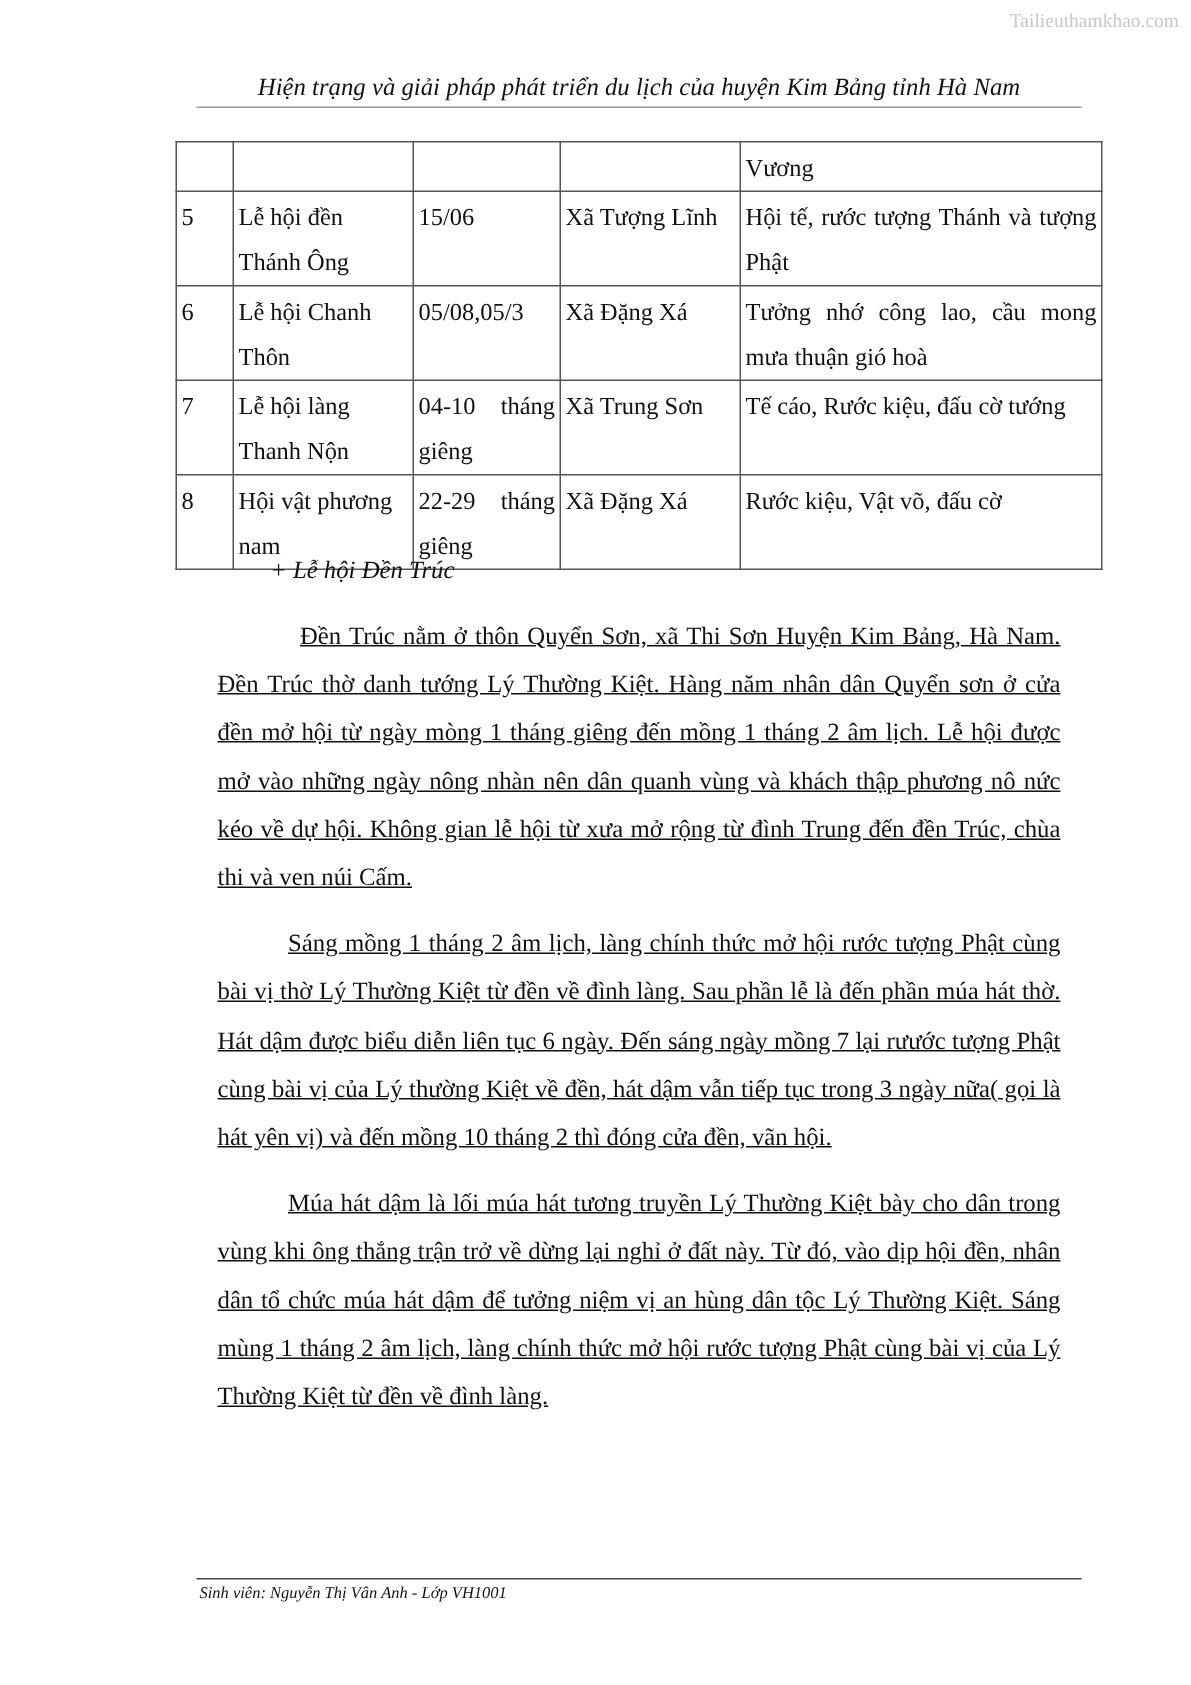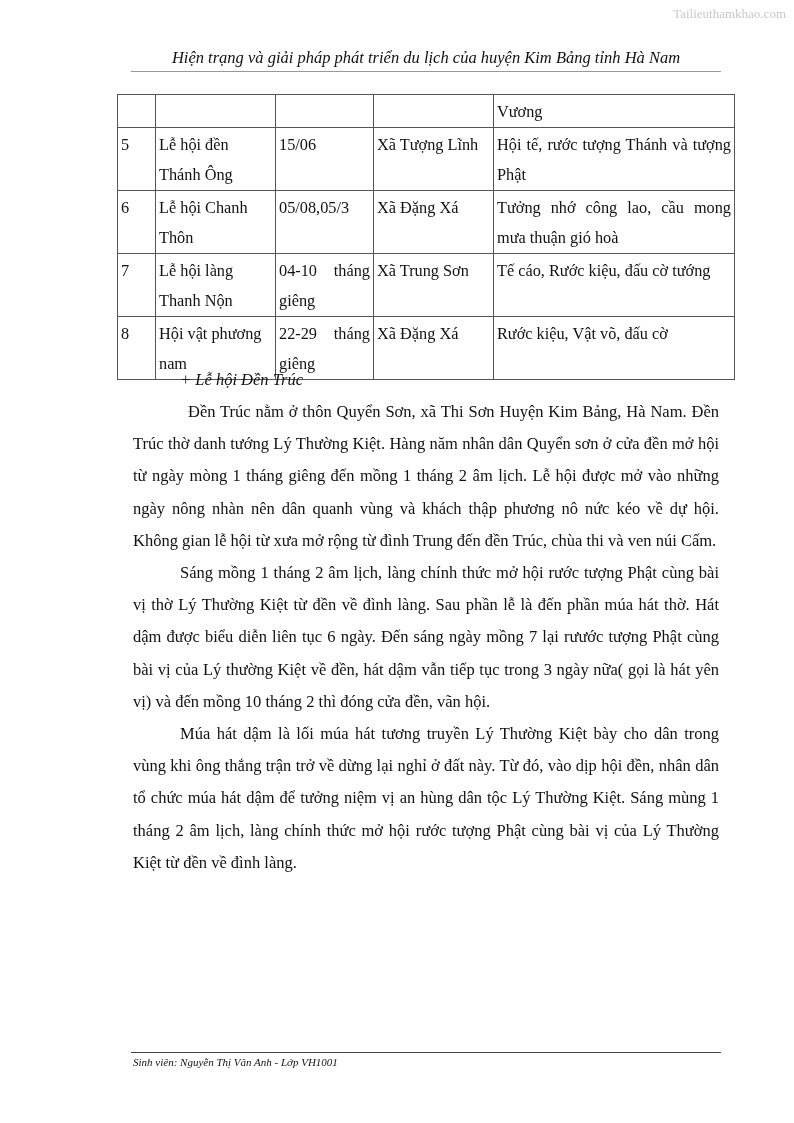--- a/index.html
+++ b/index.html
@@ -15,21 +15,21 @@
   td.c0 { width: 31px; }
   td.c1 { width: 113px; margin-top: 14px; }
   td.c2 { width: 91px; text-align: justify; text-align-last: left; margin-left: 14px; }
   td.c3 { width: 113px; }
   td.c4 { width: 234px; text-align: justify; }
   tr.r0 td { height: 27px; }
   tr.rn td { height: 57px; }
   .subheading { position: absolute; top: 370px; left: 180px; font-style: italic; font-size: 16.5px; }
   .body-text { position: absolute; top: 396px; left: 133px; width: 586px; font-size: 16.5px;
                line-height: 32.2px; text-align: justify; }
-  .body-text p { margin: 0; text-indent: 47px; }
+  .body-text p { margin: 12px; text-indent: 47px; text-decoration: underline; }
   .body-text p.first { text-indent: 55px; }
   .footer-rule { position: absolute; top: 1052px; left: 131px; width: 590px; height: 0; border-top: 1.5px solid #444; }
   .footer-text { position: absolute; top: 1056px; left: 133px; font-style: italic; font-size: 11px; }
 </style>
 </head>
 <body>
 
 <div class="watermark">Tailieuthamkhao.com</div>
 
 <div class="header-title">Hiện trạng và giải pháp phát triển du lịch của huyện Kim Bảng tỉnh Hà Nam</div>

